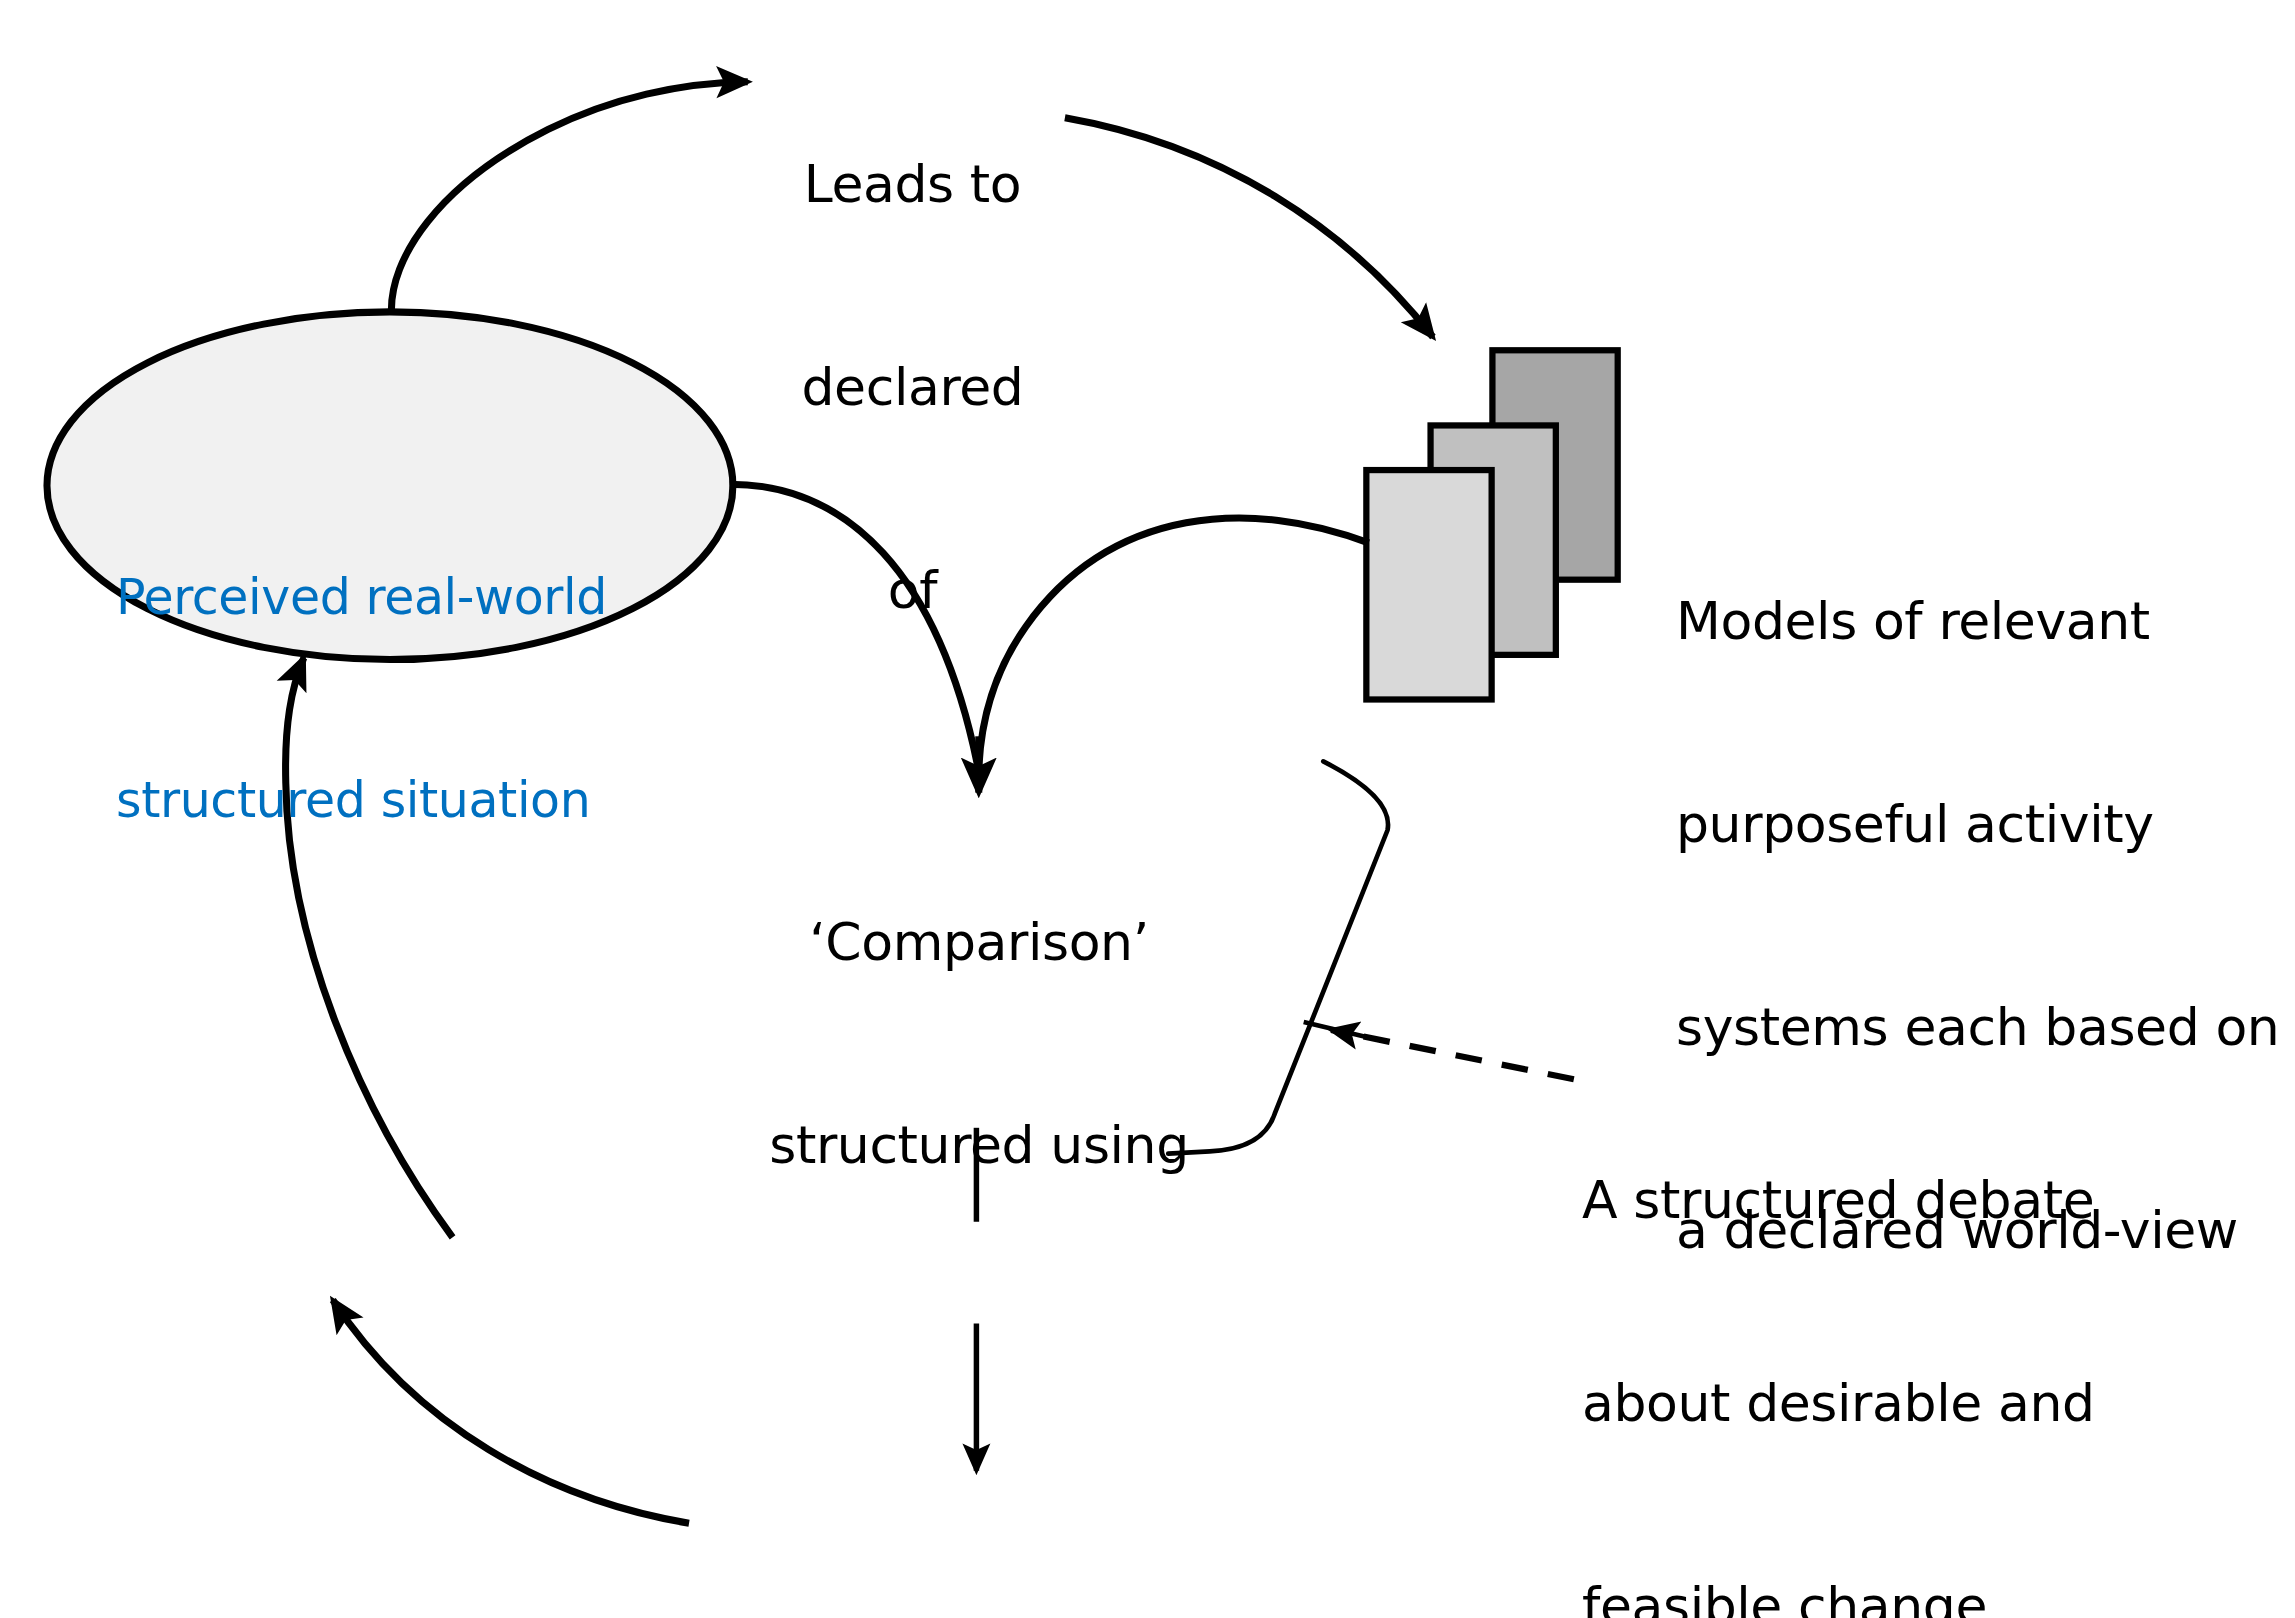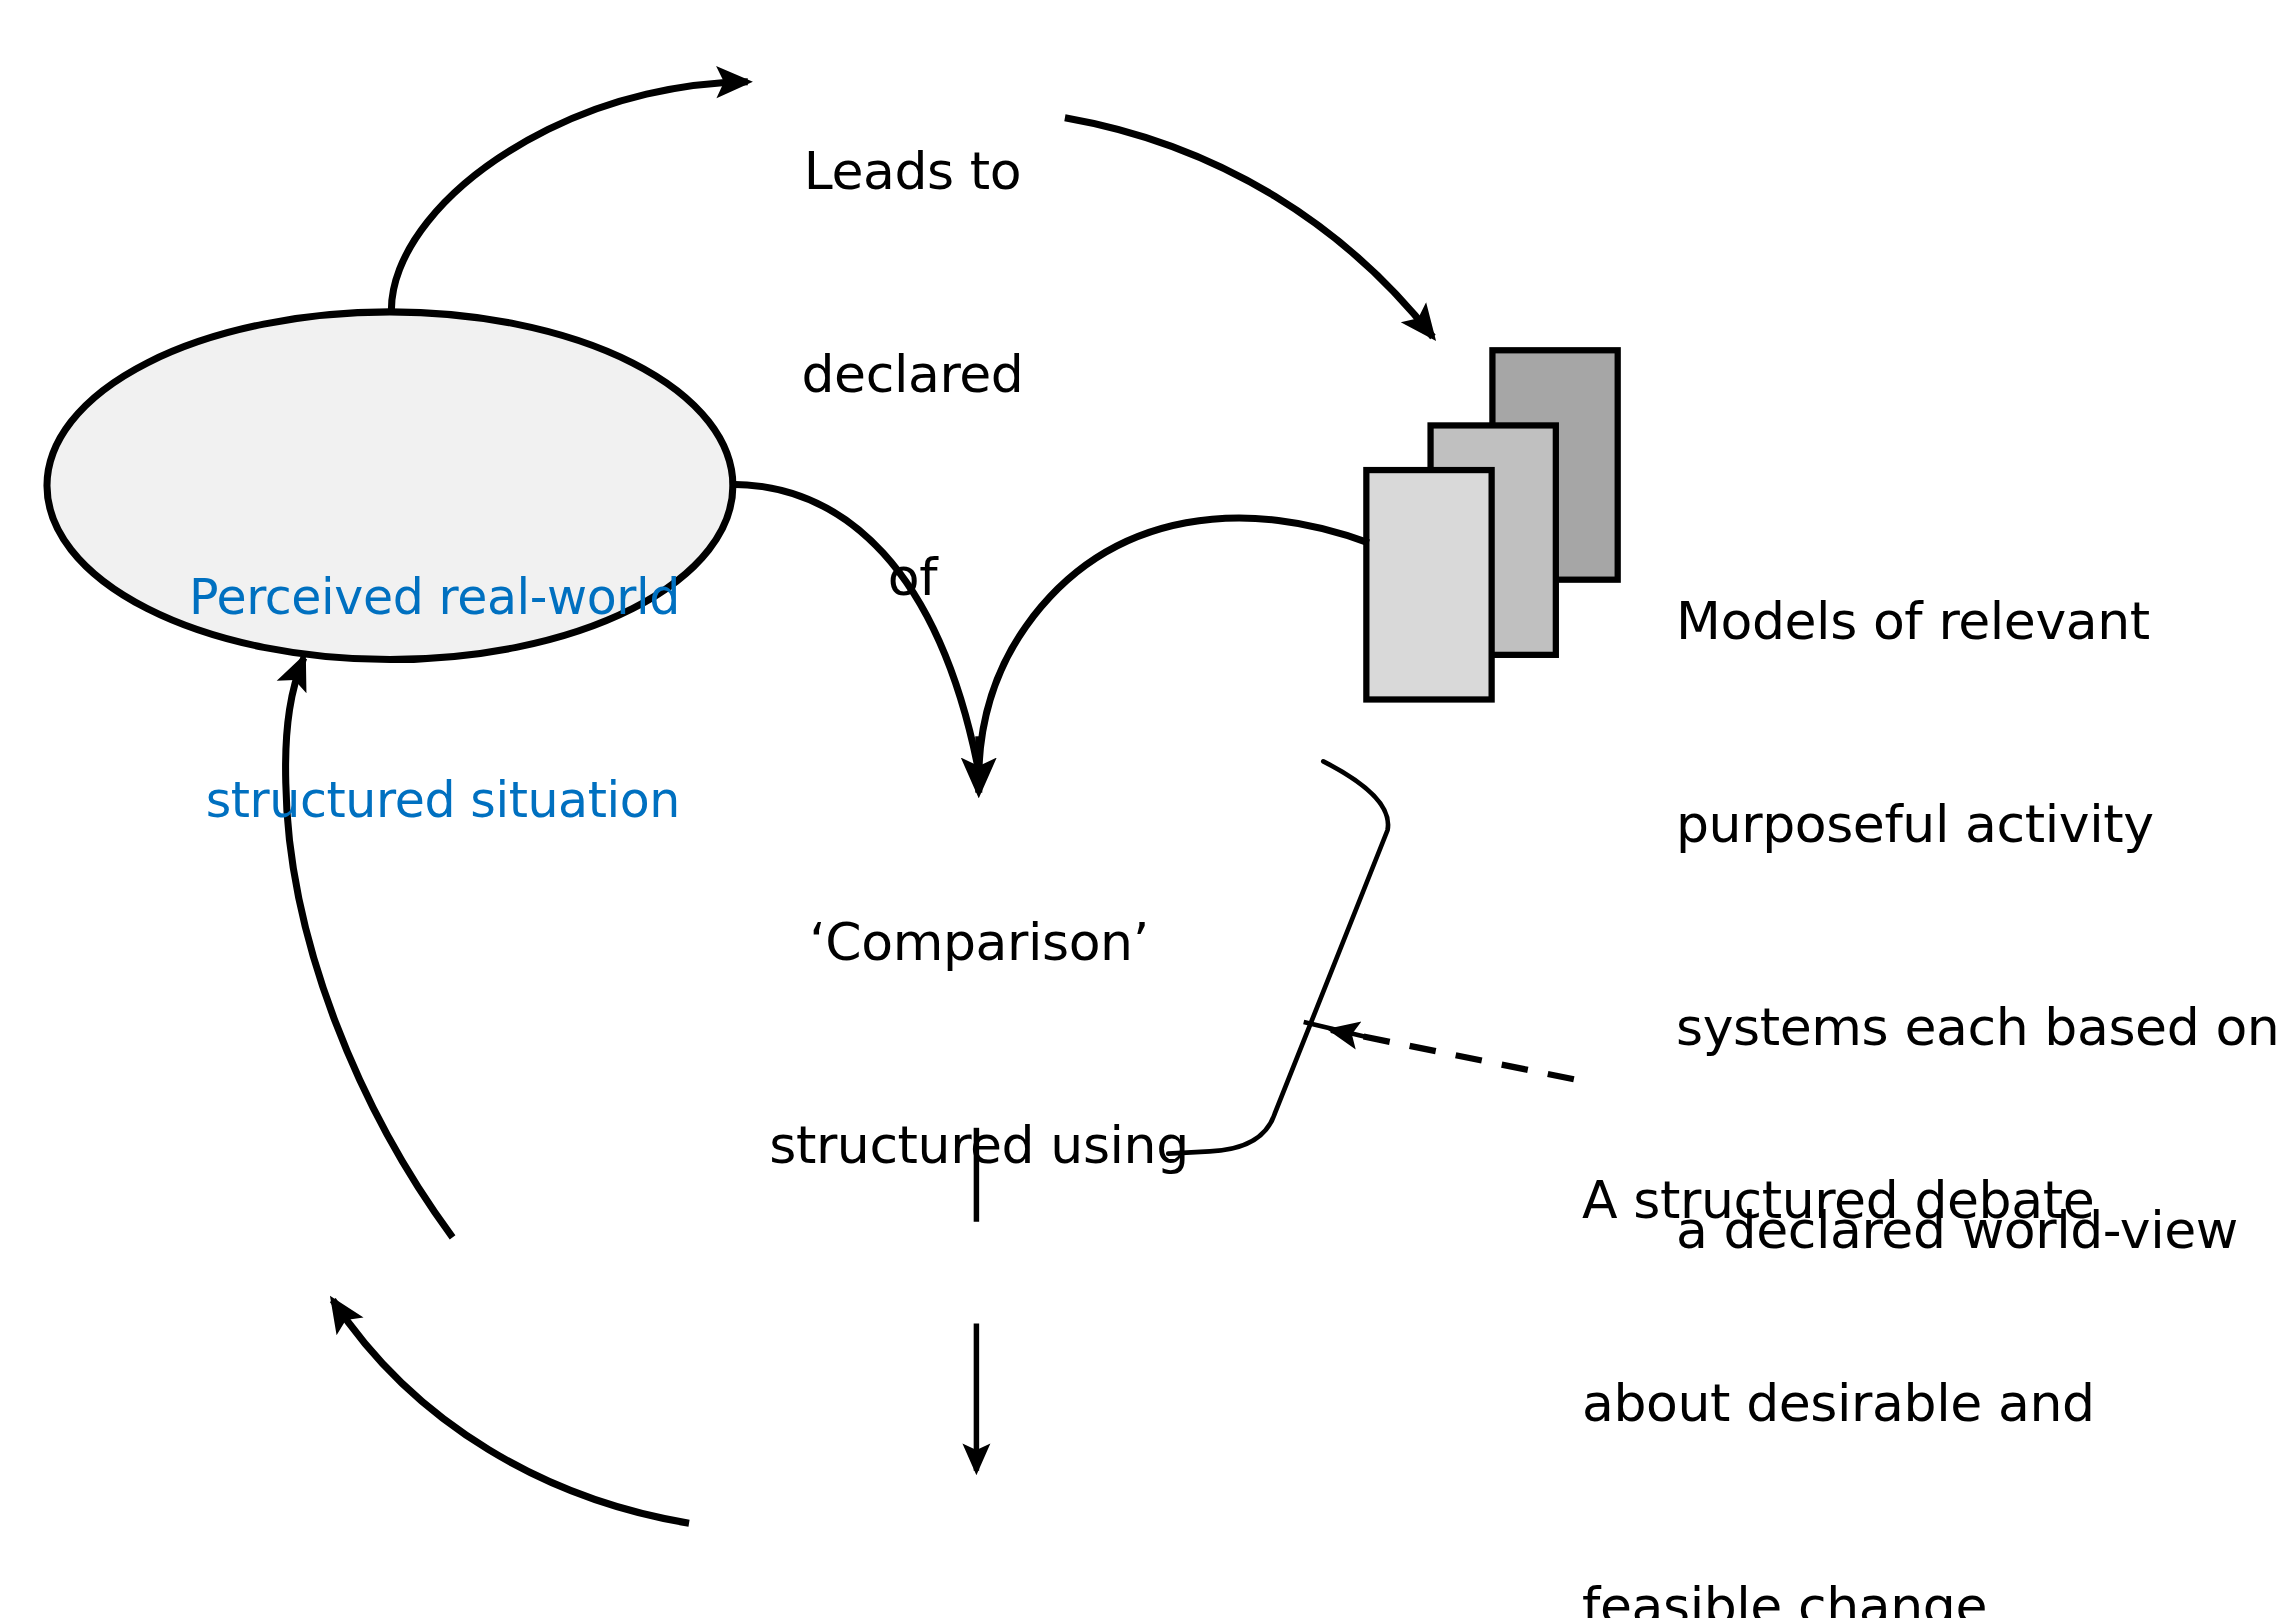--- a/index.html
+++ b/index.html
@@ -34,21 +34,21 @@
   }
   .dg-text.center { text-align: center; }
   .dg-text.left   { text-align: left; }
   .ellipse-label {
     position: absolute;
     color: #0070c0;
     font-family: "DejaVu Sans", sans-serif;
     font-size: 49px;
     line-height: 1.38;
     white-space: pre;
-    text-align: right;
+    text-align: left;
     letter-spacing: -0.4px;
   }
 </style>
 </head>
 <body>
 
 <div id="stage">
 
   <svg id="canvas" viewBox="0 0 2931 2067" xmlns="http://www.w3.org/2000/svg">
     <defs>
@@ -90,21 +90,21 @@
     <path d="M 880 1945 C 700 1915 530 1820 425 1660" fill="none" stroke="#000000" stroke-width="9" marker-end="url(#ah)"></path>
 
     <path d="M 578 1580 C 460 1420 368 1200 365 1000 C 363 925 372 878 388 840" fill="none" stroke="#000000" stroke-width="9" marker-end="url(#ah)"></path>
   </svg>
 
   <div class="ellipse-label" style="left:116px; top:429px; width:564px;">
     <div>Perceived real-world</div>
     <div>structured situation</div>
   </div>
 
-  <div class="dg-text center" style="left:752px; top:3px; width:321px;">
+  <div class="dg-text center" style="left:752px; top:16px; width:321px;">
     <div>Leads to</div>
     <div>declared</div>
     <div>of</div>
   </div>
 
   <div class="dg-text left" style="left:1676px; top:453px; width:627px;">
     <div>Models of relevant</div>
     <div>purposeful activity</div>
     <div>systems each based on</div>
     <div>a declared world-view</div>

